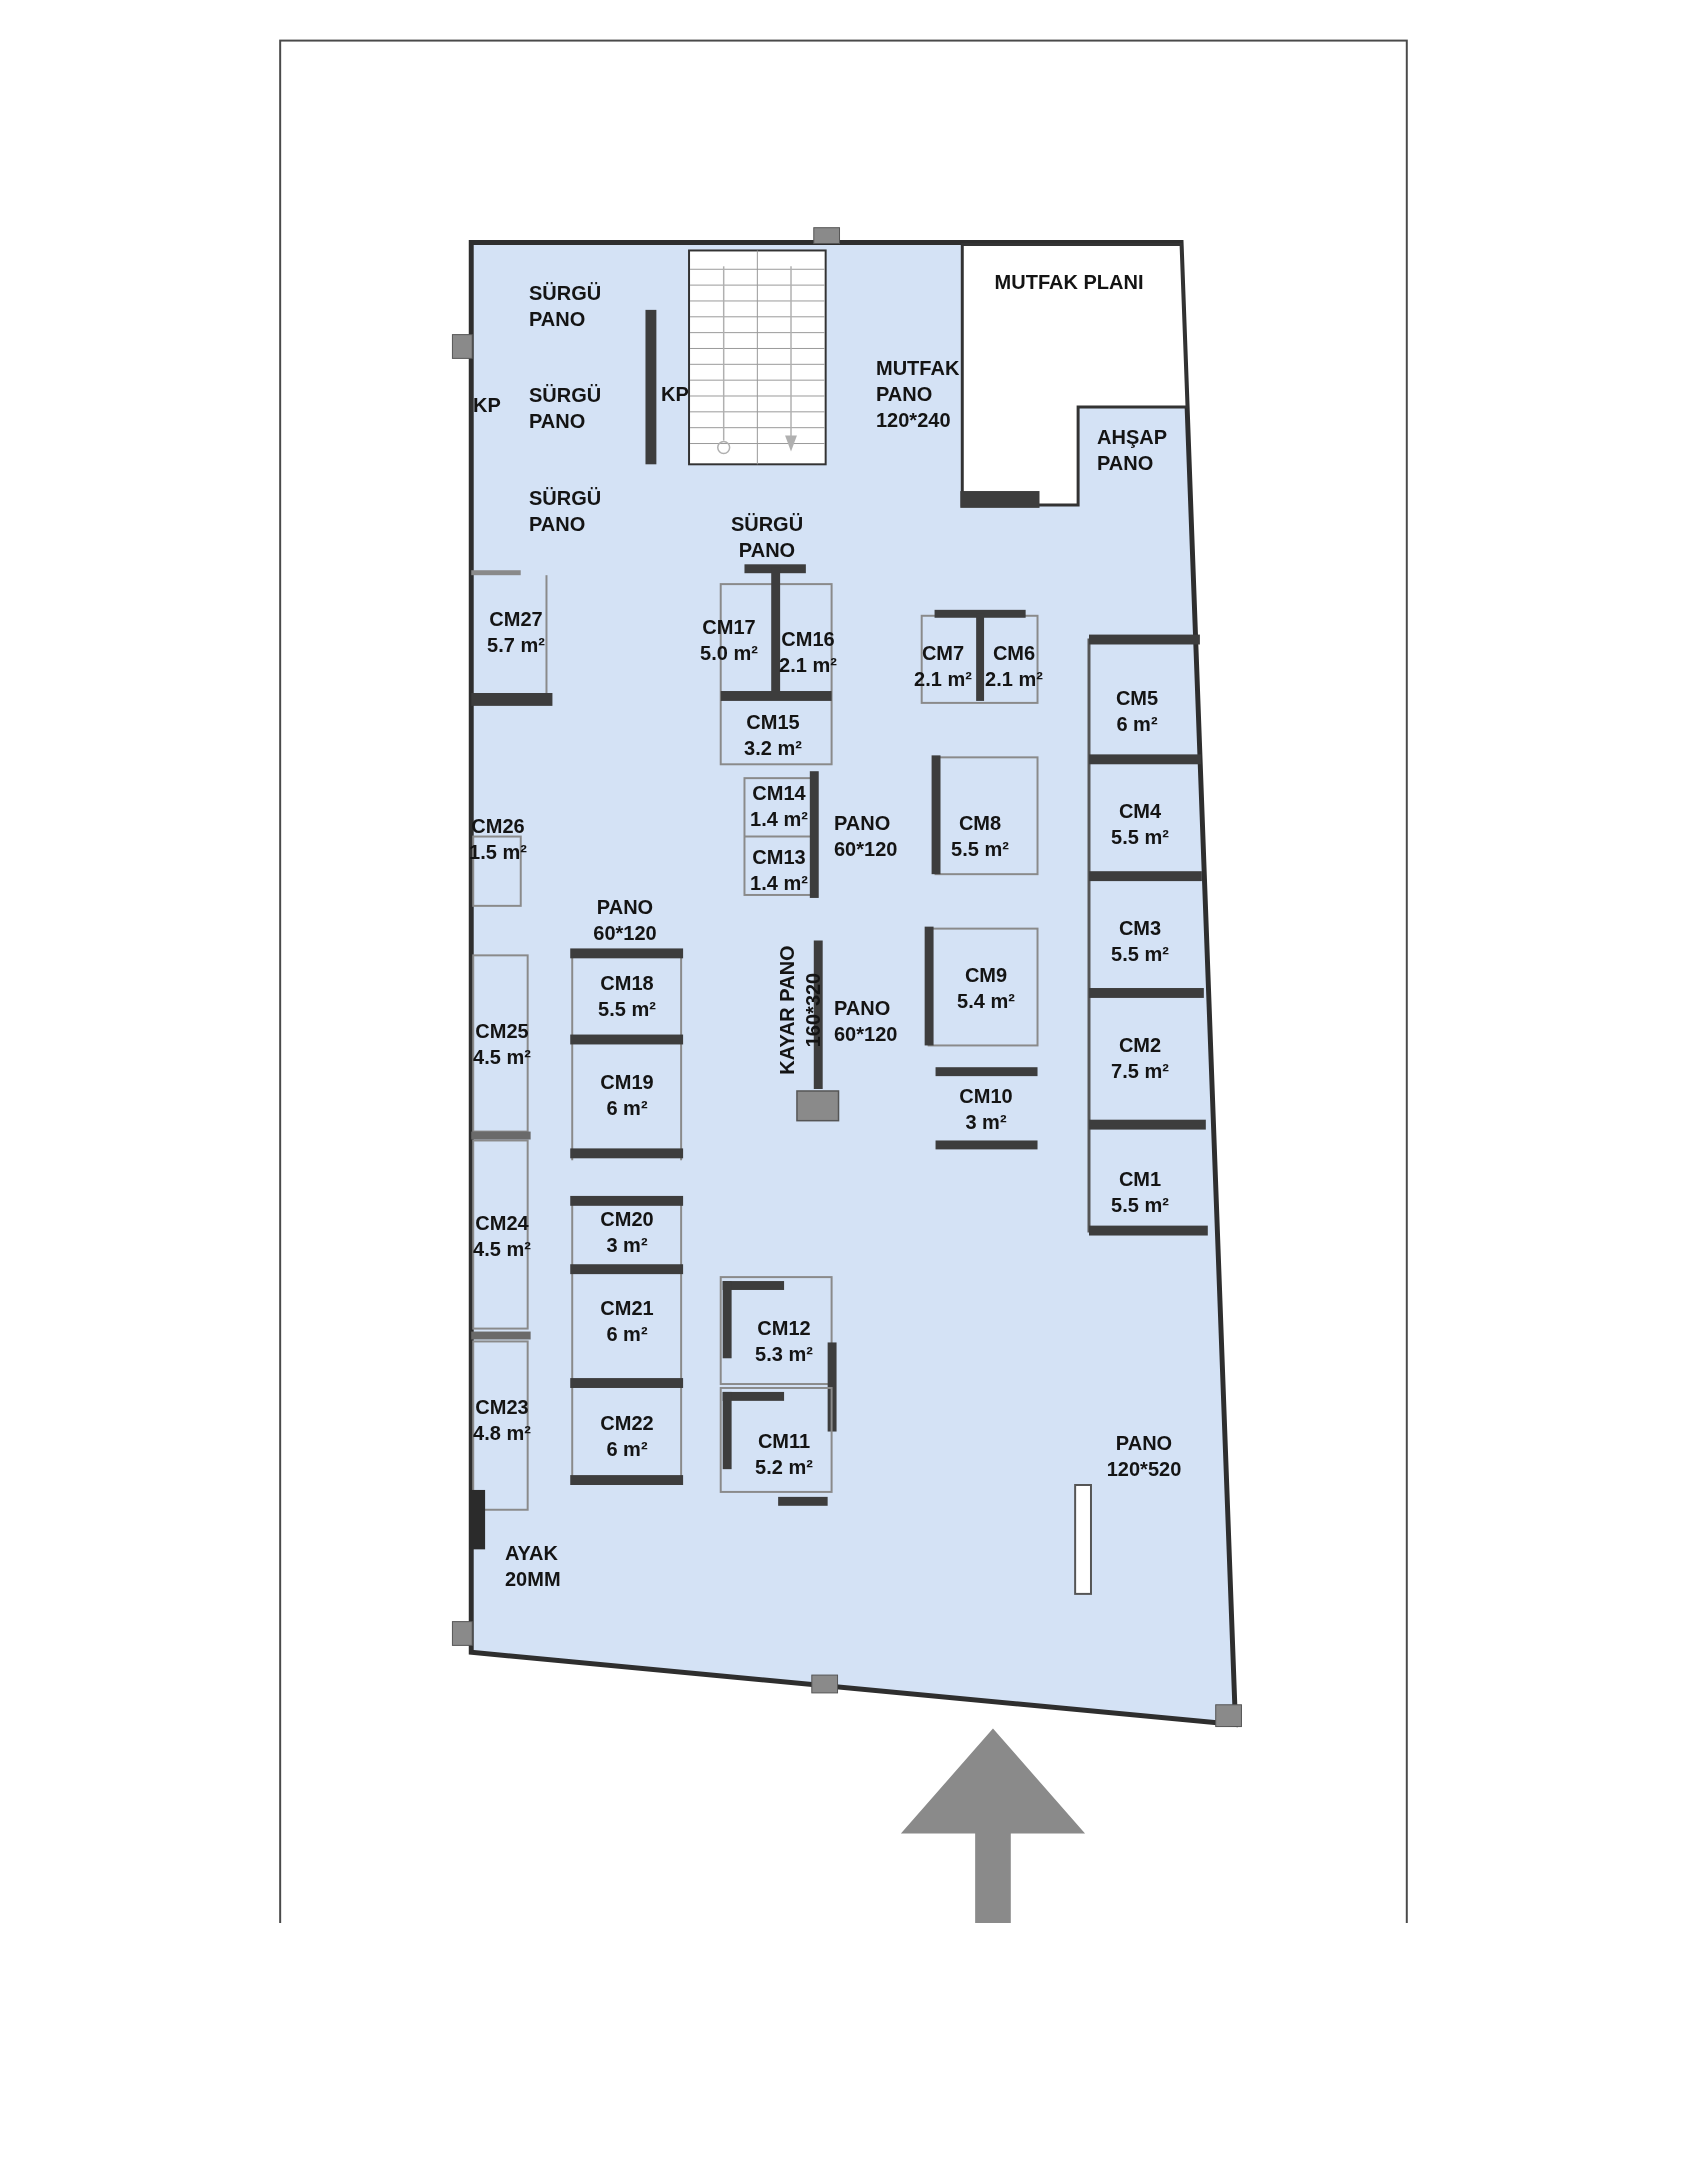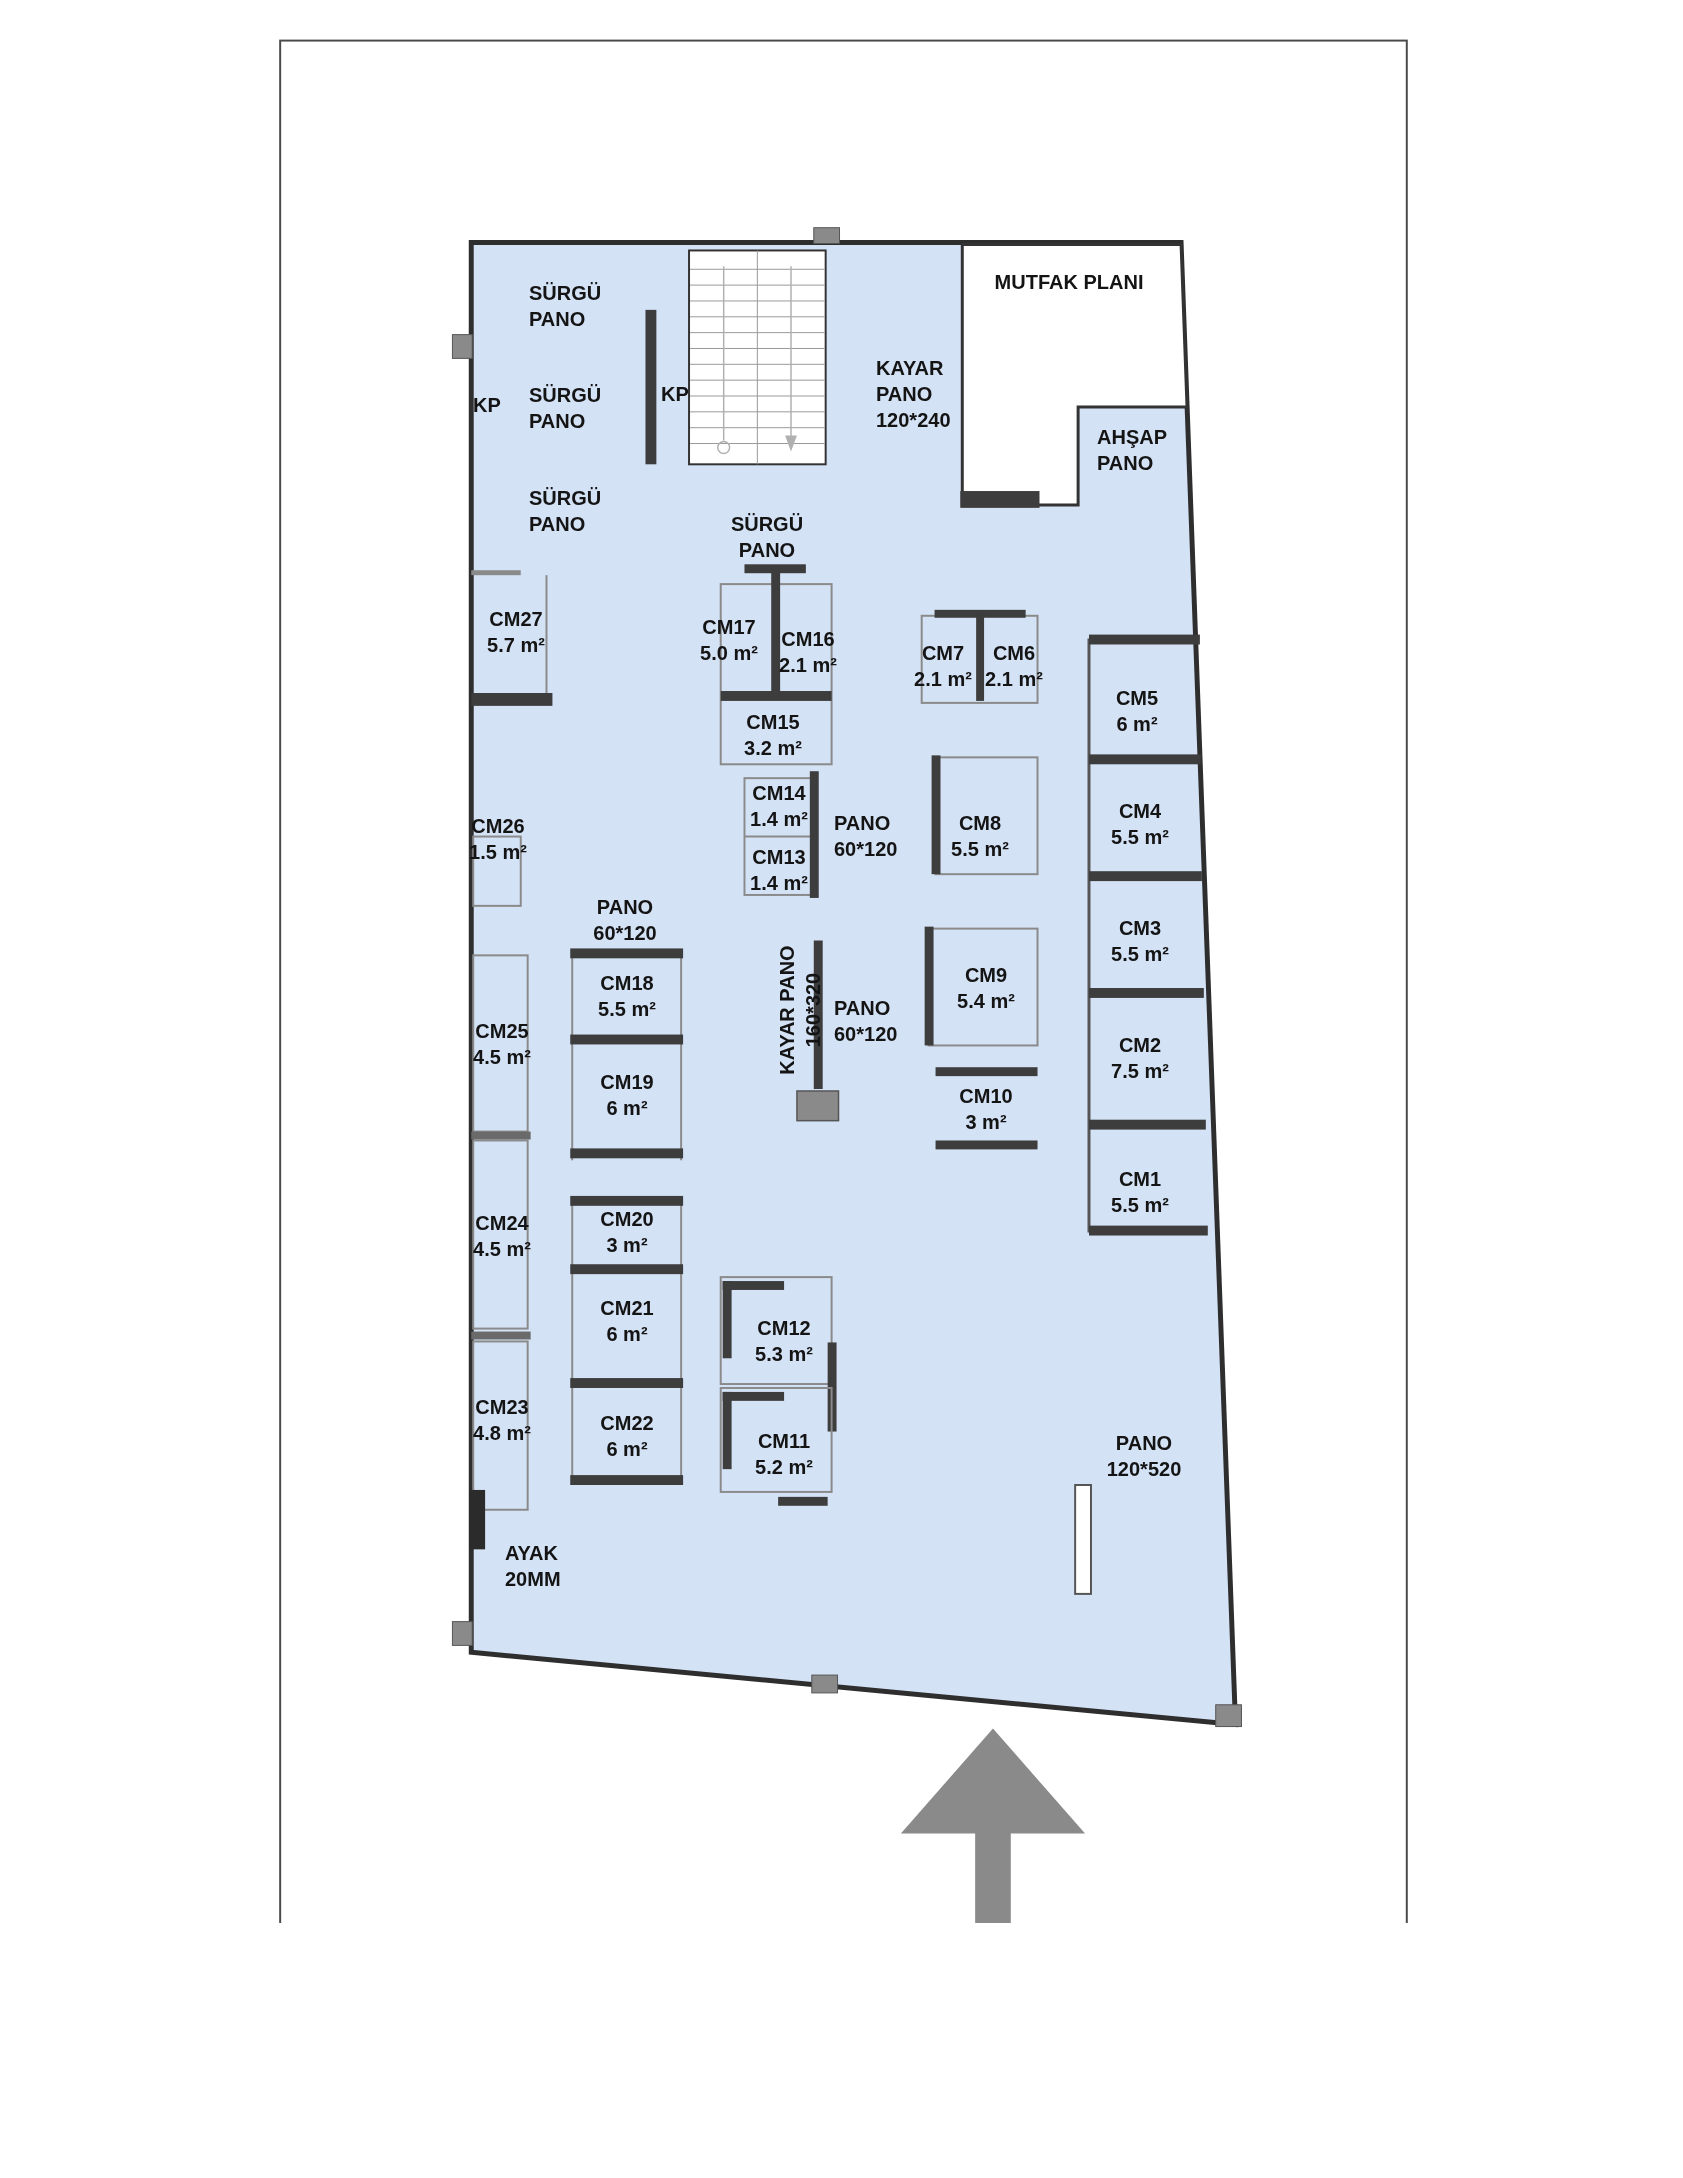--- a/index.html
+++ b/index.html
@@ -187,21 +187,21 @@
     <span>PANO</span>
   </div>
   <div class="lbl left" style="left:661px;top:381px">
     <span>KP</span>
   </div>
   <div class="lbl left" style="left:529px;top:485px">
     <span>SÜRGÜ</span>
     <span>PANO</span>
   </div>
   <div class="lbl left" style="left:876px;top:355px">
-    <span>KAYAR</span>
+    <span>MUTFAK</span>
     <span>PANO</span>
     <span>120*240</span>
   </div>
   <div class="lbl" style="left:1069px;top:269px">
     <span>MUTFAK PLANI</span>
   </div>
   <div class="lbl left" style="left:1097px;top:424px">
     <span>AHŞAP</span>
     <span>PANO</span>
   </div>

